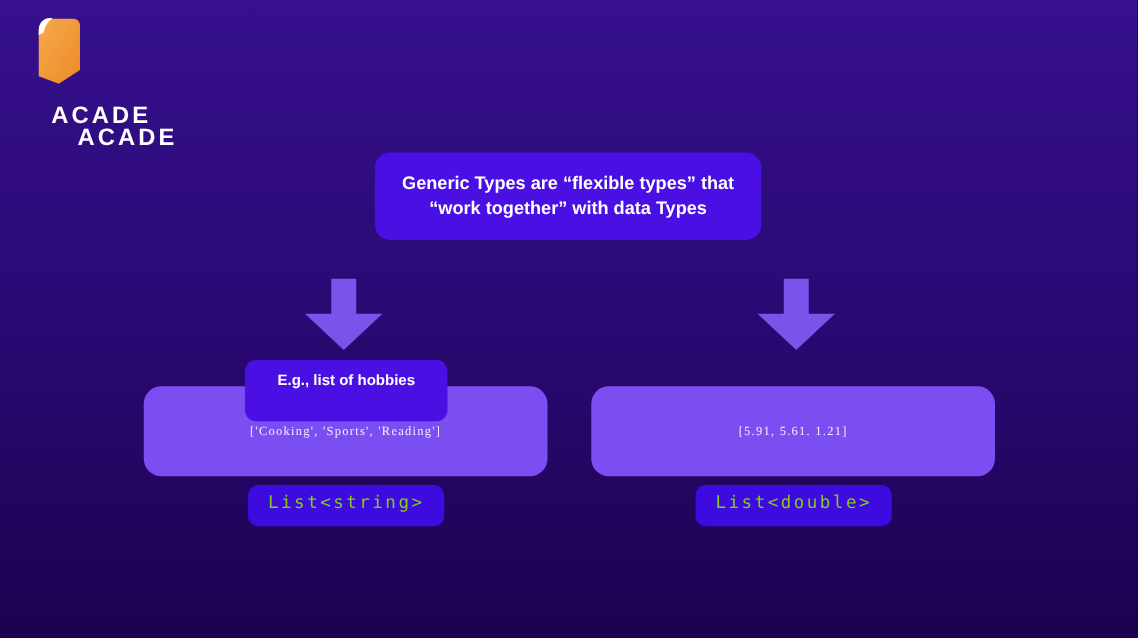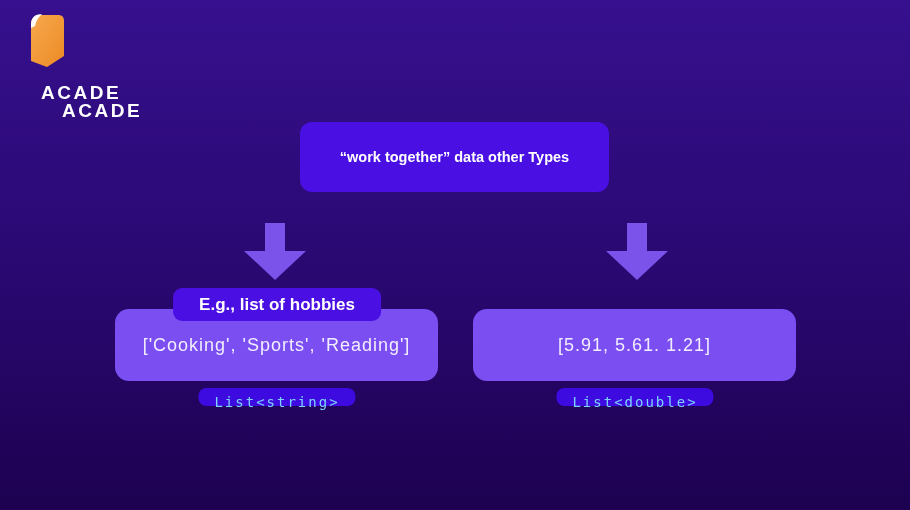--- a/index.html
+++ b/index.html
@@ -54,46 +54,46 @@
   .down-arrow.left{left:244px;}
   .down-arrow.right{left:606px;}
 
   
   .example{position:absolute;top:288px;width:330px;height:130px;}
   .example.left{left:112px;}
   .example.right{left:470px;}
 
   .example-label{
     position:absolute;left:50%;top:0;transform:translateX(-50%);
-    height:33px;line-height:33px;padding:0 26px;
+    height:49px;line-height:33px;padding:0 26px;
     background:var(--accent-purple,#4a0fe3);
     border-radius:9px;
-    color:#fff;font-weight:bold;font-size:17px;white-space:nowrap;
+    color:#fff;font-weight:bold;font-size:12px;white-space:nowrap;
     z-index:2;
   }
   .code-panel{
     position:absolute;left:3px;top:21px;width:323px;height:72px;
     background:var(--light-purple,#7b4ef2);
     border-radius:14px;
     display:flex;justify-content:center;align-items:center;
     z-index:1;
   }
   .code-text{
-    font-family:Liberation Sans, sans-serif;
-    font-size:18px;letter-spacing:1px;
+    font-family:Liberation Serif, serif;
+    font-size:10px;letter-spacing:1px;
     color:var(--code-color,#f2eeff);
     white-space:pre;
   }
   .type-badge{
     position:absolute;left:50%;top:100px;transform:translateX(-50%);
-    height:18px;line-height:29px;padding:0 16px;
+    height:33px;line-height:29px;padding:0 16px;
     background:var(--badge-purple,#3d0ae0);
     border-radius:8px;
     font-family:"DejaVu Sans Mono", monospace;
-    font-size:14px;letter-spacing:2px;color:#7dd3fc;white-space:nowrap;
+    font-size:14px;letter-spacing:2px;color:#84cc16;white-space:nowrap;
   }
 </style>
 </head>
 <body>
 
 <div class="slide">
 
   <div class="logo">
     <svg width="44" height="58" viewBox="0 0 44 58">
       <defs>
@@ -104,21 +104,22 @@
       </defs>
       <path d="M9,12 C9,5 14,3 19,3 L36,3 C40,3 42,5 42,9 L42,44 L25,55 L9,49 Z" fill="url(#g-orange)"></path>
       <path d="M9,13 C9,5 14,1.5 20,2.5 C16,5.5 14,9 13,14 L9,16 Z" fill="#ffffff"></path>
     </svg>
     <span class="logo-line logo-line1">ACADE</span>
     <span class="logo-line logo-line2">ACADE</span>
   </div>
 
 
   <div class="definition-box">
-    <span>“work together” data other Types</span>
+    <span>Generic Types are “flexible types” that</span>
+    <span>“work together” with data Types</span>
   </div>
 
   <div class="down-arrow left">
     <div class="shaft"></div>
     <div class="head"></div>
   </div>
   <div class="down-arrow right">
     <div class="shaft"></div>
     <div class="head"></div>
   </div>

